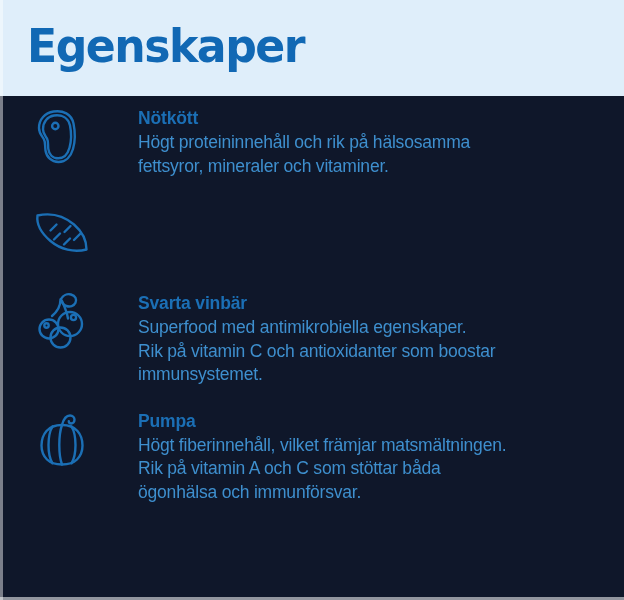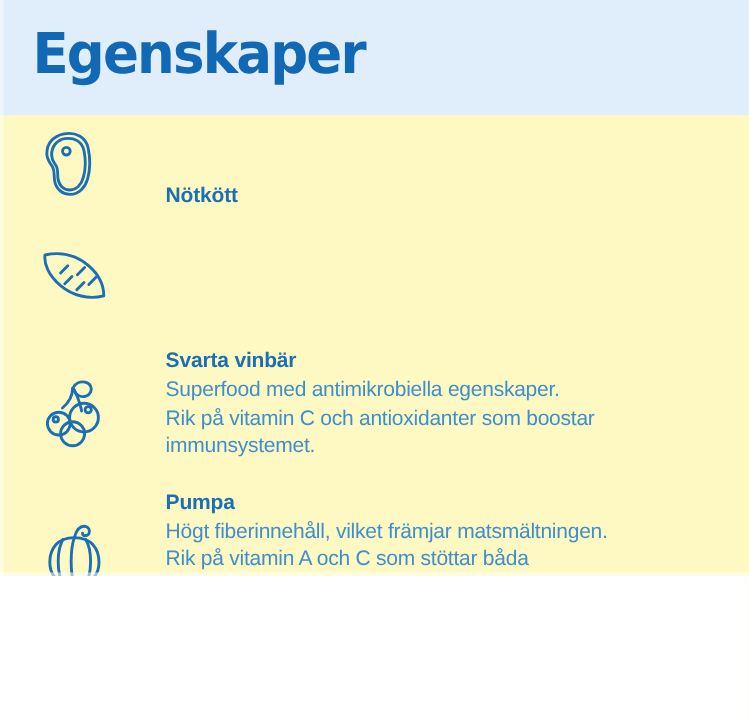--- a/index.html
+++ b/index.html
@@ -9,22 +9,22 @@
   body {
     width: 624px;
     height: 600px;
     background: #ffffff;
     font-family: "Liberation Sans", sans-serif;
     overflow: hidden;
   }
   #infographic {
     position: relative;
     width: 624px;
-    height: 480px;
-    background: #fef9c3;
+    height: 600px;
+    background: #0f172a;
     box-sizing: border-box;
     overflow: hidden;
   }
   
   #infographic::before {
     content: "";
     position: absolute;
     left: 0; top: 0;
     width: 624px; height: 96px;
     background: #dfeefa;
@@ -48,21 +48,21 @@
   .items {
     position: absolute;
     left: 0;
     top: 103px;
     width: 624px;
     z-index: 2;
   }
   .item {
     position: relative;
     display: flex;
-    align-items: flex-end;
+    align-items: flex-start;
     padding-left: 26px;
     margin-bottom: 19px;
   }
   .item-icon {
     flex: 0 0 auto;
     width: 72px;
     height: 72px;
     display: flex;
     align-items: flex-start;
     justify-content: center;
@@ -132,20 +132,22 @@
     <div class="item">
       <div class="item-icon">
         <svg width="64" height="64" viewBox="0 0 64 64" fill="none" stroke="#1b6fb5" stroke-width="2.4" stroke-linecap="round" stroke-linejoin="round">
           <path d="M23.5 6.5 C33 5 41.5 9 43.5 18.5 C45.5 28 45 37 43 44 C41 51 36 57 28.5 57 C21.5 57 16.5 52 15.5 45.5 C14.8 41 15.6 37.5 14 34.5 C12 30.8 9 28.5 9 23 C9 14 15 8 23.5 6.5 Z"></path>
           <path d="M24 10.5 C32 9.4 38.3 12.8 40 20.5 C41.6 28.2 41.2 36.6 39.5 42.7 C37.8 48.6 33.8 53.3 28.3 53.3 C22.6 53.3 19 49.2 18.3 43.8 C17.8 40 18.5 36.6 17.2 34 C15.6 30.8 13 29 13 24.2 C13 16.9 17.5 11.5 24 10.5 Z"></path>
           <circle cx="25.3" cy="21" r="3.2"></circle>
         </svg>
       </div>
       <div class="item-text">
         <p class="item-heading">Nötkött</p>
+        <p class="item-body">Högt proteininnehåll och rik på hälsosamma
+fettsyror, mineraler och vitaminer.</p>
       </div>
     </div>
 
     <div class="item">
       <div class="item-icon">
         <svg width="64" height="64" viewBox="0 0 64 64" fill="none" stroke="#1b6fb5" stroke-width="2.4" stroke-linecap="round" stroke-linejoin="round">
           <path d="M7.5 16.5 C21 13.5 34 17 44 25.5 C53.5 33.7 56.5 43 56.5 50.5 C44 53.8 30.5 50.5 20.5 42 C10.5 33.5 6.5 24 7.5 16.5 Z"></path>
           <line x1="20.5" y1="31.5" x2="26.5" y2="25.5"></line>
           <line x1="24" y1="40.5" x2="30" y2="34.5"></line>
           <line x1="34" y1="45.5" x2="40" y2="39.5"></line>

